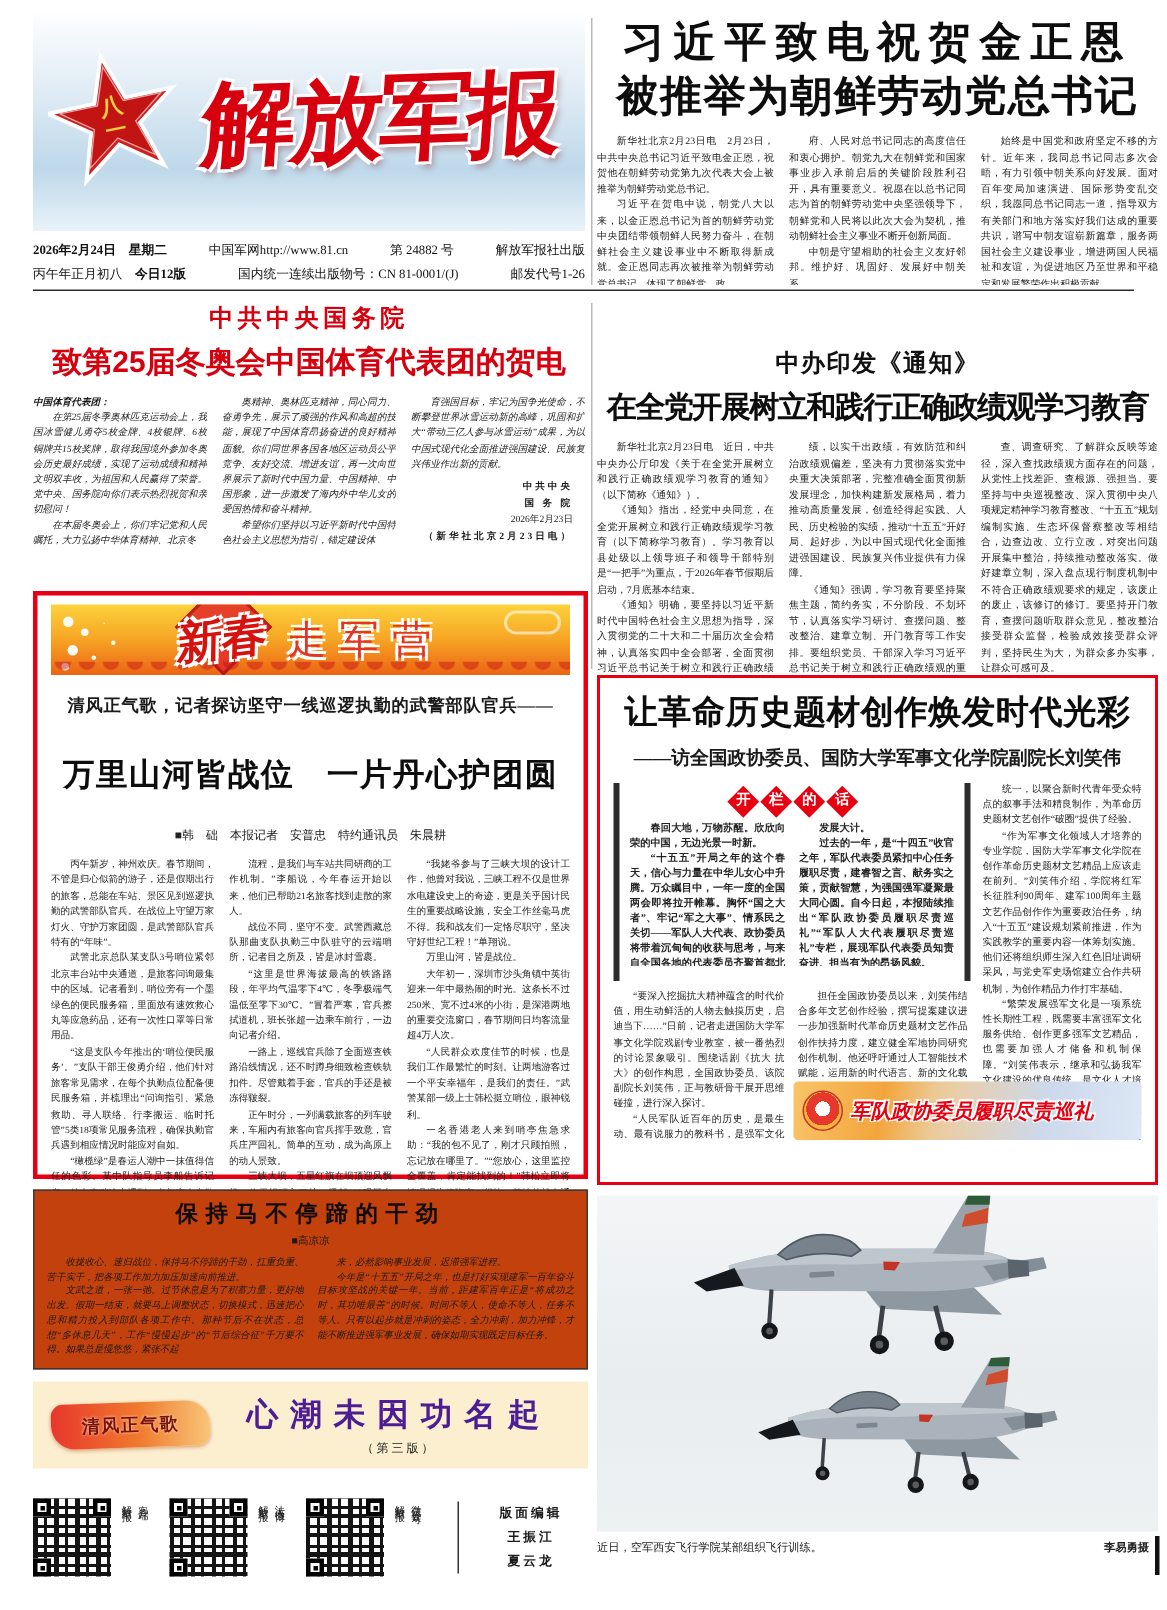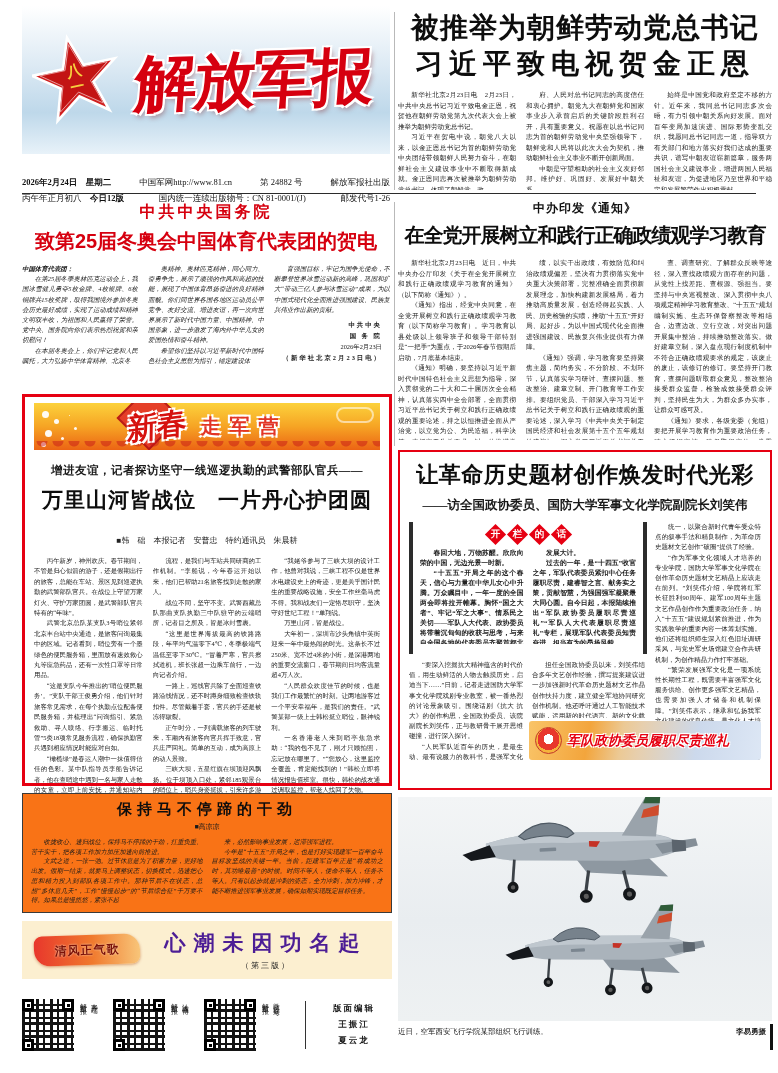--- a/index.html
+++ b/index.html
@@ -8,21 +8,21 @@
   .abs{position:absolute;}
   p{margin:0;}
 
   
   .masthead{left:22px;top:6px;width:368px;height:148px;display:flex;align-items:center;
     background:linear-gradient(180deg,#ffffff 0%,#ddeaf4 40%,#bed8ea 72%,#e8f2f9 100%);}
   .star-wrap{width:88px;height:104px;margin-left:10px;flex:none;}
   .paper-title{flex:1;text-align:center;font-size:62px;font-weight:900;color:#d6000f;line-height:1;
     letter-spacing:-3px;transform:rotate(-2deg) skewX(-6deg);padding-right:4px;
     text-shadow:-2px -2px 0 #fff,2px -2px 0 #fff,-2px 2px 0 #fff,2px 2px 0 #fff,3px 4px 5px rgba(120,0,0,.35);}
-  .dateline{left:22px;top:174px;width:368px;height:34px;font-size:8.5px;line-height:16px;color:#111;}
+  .dateline{left:22px;top:158px;width:368px;height:34px;font-size:8.5px;line-height:16px;color:#111;}
   .dl-row{display:flex;justify-content:space-between;white-space:nowrap;}
   .dl-strong{font-weight:bold;}
   .rule-h1{left:22px;top:193px;width:734px;height:0;border-top:1.5px solid #2b2b2b;}
   .vrule{border-left:1px solid #b9b9b9;width:0;}
 
   
   .kicker-red{color:#d6000f;font-weight:900;text-align:center;font-family:"Liberation Sans","DejaVu Sans",sans-serif;}
   .kicker-blk{color:#111;font-weight:900;text-align:center;}
   .bcols{display:flex;gap:10px;overflow:hidden;}
   .bcol{flex:1;font-size:6.6px;line-height:10.5px;text-align:justify;overflow:hidden;}
@@ -43,44 +43,44 @@
     font-family:"Liberation Sans","DejaVu Sans",sans-serif;}
   .cg-body{margin-top:9px;height:128px;}
   .cg-body .bcol{font-size:6.4px;line-height:10.2px;}
   .cg-body .bcol p.salute{text-indent:0;font-weight:bold;}
   .sig{margin-top:4px;text-align:right;padding-right:8px;}
   .sig div{line-height:11px;}
   .sig .b{font-weight:bold;letter-spacing:2px;}
 
   
   .notice{left:398px;top:200px;width:374px;}
-  .nt-kicker{font-size:12px;letter-spacing:1px;}
+  .nt-kicker{font-size:16px;letter-spacing:1px;margin-top:32px;}
   .nt-head{margin-top:5px;font-size:20px;font-weight:900;text-align:center;letter-spacing:-1px;color:#0d0d0d;
     font-family:"Liberation Sans","DejaVu Sans",sans-serif;white-space:nowrap;}
   .nt-body{margin-top:9px;height:182px;}
 
   
   .feature-box{left:22px;top:394px;width:370px;height:392px;border:3px solid #e60012;box-sizing:border-box;
     padding:6px 9px;background:#fff;}
   .banner{position:relative;height:47px;overflow:hidden;display:flex;align-items:center;justify-content:center;gap:14px;
     background:linear-gradient(180deg,#fcd23c 0%,#f6a424 50%,#ec6414 100%);}
   .waves{position:absolute;left:0;right:0;bottom:-4px;height:13px;
     background:radial-gradient(circle at 8px 0px,rgba(198,24,24,.5) 5px,transparent 6px);
     background-size:16px 13px;background-repeat:repeat-x;}
   .blossom{position:absolute;left:8px;top:8px;width:7px;height:7px;border-radius:50%;background:#fff;opacity:.95;
     box-shadow:11px 7px 0 -1px #fff,3px 19px 0 0 #fff,17px 24px 0 -2px #fff,-2px 30px 0 -1px #fff,24px 1px 0 -3px #fff,30px 14px 0 -2px #fff;}
   .nd{position:absolute;left:92px;top:-8px;width:42px;height:42px;background:#e33127;border:2px solid #b20f14;
     transform:rotate(45deg);opacity:.9;}
   .cloud{position:absolute;right:6px;top:4px;width:34px;height:12px;border:2px solid rgba(255,255,255,.8);border-radius:10px;opacity:.7;}
   .b1{position:relative;z-index:2;font-size:30px;font-weight:900;color:#d6120f;transform:rotate(-7deg) skewX(-8deg);
     text-shadow:-2px -2px 0 #fff,2px -2px 0 #fff,-2px 2px 0 #fff,2px 2px 0 #fff;}
-  .b2{position:relative;z-index:2;font-size:20px;font-weight:700;color:#e23427;letter-spacing:9px;
+  .b2{position:relative;z-index:2;font-size:26px;font-weight:400;color:#e23427;letter-spacing:9px;
     text-shadow:-2px -2px 0 #fff,2px -2px 0 #fff,-2px 2px 0 #fff,2px 2px 0 #fff;}
   .fb-kicker{margin-top:13px;text-align:center;font-weight:bold;font-size:11.5px;letter-spacing:.5px;}
-  .fb-head{margin-top:8px;text-align:center;font-weight:900;font-size:21px;letter-spacing:1px;color:#0d0d0d;}
+  .fb-head{margin-top:24px;text-align:center;font-weight:900;font-size:21px;letter-spacing:1px;color:#0d0d0d;}
   .fb-byline{margin-top:21px;text-align:center;font-size:8px;color:#222;}
   .fb-body{margin-top:10px;height:244px;}
   .fb-body .bcol{font-size:6.4px;line-height:10.4px;}
 
   
   .interview-box{left:398px;top:450px;width:374px;height:340px;border:2.5px solid #e60012;box-sizing:border-box;
     padding:8px 9px;background:#fff;}
   .iv-head{font-family:Liberation Serif, serif;font-size:22px;font-weight:900;text-align:center;
     letter-spacing:.5px;color:#0d0d0d;}
   .iv-sub{margin-top:7px;font-size:12.5px;font-weight:900;text-align:center;}
@@ -103,21 +103,21 @@
     background:linear-gradient(100deg,#f9c468 0%,#f3a53c 26%,#ecc994 40%,#e7cfae 48%,#ccd9ec 72%,#dde7f5 100%);
     display:flex;align-items:center;gap:5px;padding:0 6px;box-sizing:border-box;}
   .emblem{width:25px;height:25px;border-radius:50%;flex:none;border:1.5px solid #c2362b;
     background:radial-gradient(circle at 50% 45%,#ffffff 0 5px,#e8372c 5px 11px,#f5b43c 11px 13px);}
   .badge-text{flex:1;font-size:13.5px;font-weight:900;font-style:italic;color:#e60012;white-space:nowrap;
     font-family:"Liberation Sans","DejaVu Sans",sans-serif;
     text-shadow:-1px -1px 0 #fff,1px -1px 0 #fff,-1px 1px 0 #fff,1px 1px 0 #fff;}
 
   
   .commentary-box{left:22px;top:793px;width:370px;height:120px;border:1px solid #3a3a3a;box-sizing:border-box;
-    padding:6px 8px;background:#f97316;}
+    padding:6px 8px;background:#c2410c;}
   .cm-title{font-size:15px;font-weight:900;text-align:center;letter-spacing:5px;color:#0d0d0d;
     font-family:"Liberation Sans","DejaVu Sans",sans-serif;}
   .cm-byline{margin-top:3px;text-align:center;font-size:7px;}
   .cm-body{display:flex;gap:9px;margin-top:5px;height:74px;overflow:hidden;}
   .cm-col{flex:1;font-size:6.3px;line-height:9.7px;text-align:justify;overflow:hidden;}
   .cm-col p{text-indent:2em;font-style:italic;}
   .cm-logo{height:34px;margin-bottom:4px;display:flex;align-items:center;justify-content:center;
     background:radial-gradient(ellipse at 50% 130%,#ffd9a8 0%,rgba(255,255,255,0) 65%),linear-gradient(180deg,#fff7f2,#ffe4da);
     border:1px solid #f0c2b0;}
   .cm-logo span{font-size:16px;font-weight:900;font-style:italic;color:#c40d0d;letter-spacing:1px;
@@ -188,22 +188,22 @@
       <span>国内统一连续出版物号：CN 81-0001/(J)</span>
       <span>邮发代号1-26</span>
     </div>
   </div>
 
   <div class="abs rule-h1"></div>
   <div class="abs vrule" style="left:394px;top:12px;height:178px;"></div>
   <div class="abs vrule" style="left:394px;top:202px;height:244px;"></div>
 
   <div class="abs top-article">
+    <div class="ta-h ta-h1">习近平致电祝贺金正恩</div>
     <div class="ta-h ta-h2">被推举为朝鲜劳动党总书记</div>
-    <div class="ta-h ta-h1">习近平致电祝贺金正恩</div>
     <div class="bcols ta-body">
       <div class="bcol">
           <p>新华社北京2月23日电　2月23日，中共中央总书记习近平致电金正恩，祝贺他在朝鲜劳动党第九次代表大会上被推举为朝鲜劳动党总书记。</p>
           <p>习近平在贺电中说，朝党八大以来，以金正恩总书记为首的朝鲜劳动党中央团结带领朝鲜人民努力奋斗，在朝鲜社会主义建设事业中不断取得新成就。金正恩同志再次被推举为朝鲜劳动党总书记，体现了朝鲜党、政</p>
         </div>
       <div class="bcol">
           <p>府、人民对总书记同志的高度信任和衷心拥护。朝党九大在朝鲜党和国家事业步入承前启后的关键阶段胜利召开，具有重要意义。祝愿在以总书记同志为首的朝鲜劳动党中央坚强领导下，朝鲜党和人民将以此次大会为契机，推动朝鲜社会主义事业不断开创新局面。</p>
           <p>中朝是守望相助的社会主义友好邻邦。维护好、巩固好、发展好中朝关系，</p>
         </div>
       <div class="bcol">
@@ -261,21 +261,21 @@
 
   <div class="abs feature-box">
     <div class="banner">
       <div class="blossom"></div>
       <div class="nd"></div>
       <div class="cloud"></div>
       <span class="b1">新春</span>
       <span class="b2">走军营</span>
       <div class="waves"></div>
     </div>
-    <div class="fb-kicker">增进友谊，记者探访坚守一线巡逻执勤的武警部队官兵——</div>
+    <div class="fb-kicker">清风正气歌，记者探访坚守一线巡逻执勤的武警部队官兵——</div>
     <div class="fb-head">万里山河皆战位　一片丹心护团圆</div>
     <div class="fb-byline">■韩　础　本报记者　安普忠　特约通讯员　朱晨耕</div>
     <div class="bcols fb-body">
       <div class="bcol">
           <p>丙午新岁，神州欢庆。春节期间，不管是归心似箭的游子，还是假期出行的旅客，总能在车站、景区见到巡逻执勤的武警部队官兵。在战位上守望万家灯火、守护万家团圆，是武警部队官兵特有的“年味”。</p>
           <p>武警北京总队某支队3号哨位紧邻北京丰台站中央通道，是旅客问询最集中的区域。记者看到，哨位旁有一个墨绿色的便民服务箱，里面放有速效救心丸等应急药品，还有一次性口罩等日常用品。</p>
           <p>“这是支队今年推出的‘哨位便民服务’。”支队干部王俊勇介绍，他们针对旅客常见需求，在每个执勤点位配备便民服务箱，并梳理出“问询指引、紧急救助、寻人联络、行李搬运、临时托管”5类18项常见服务流程，确保执勤官兵遇到相应情况时能应对自如。</p>
           <p>“橄榄绿”是春运人潮中一抹值得信任的色彩。某中队指导员李船告诉记者，他在查哨途中遇到一名与家人走散的女童，立即上前安抚，并通知站内12306服务台广播寻人。几分钟后，女童母亲急急忙忙赶到服务台，见到女儿安然无恙，激动不已。</p>
         </div>
       <div class="bcol">

